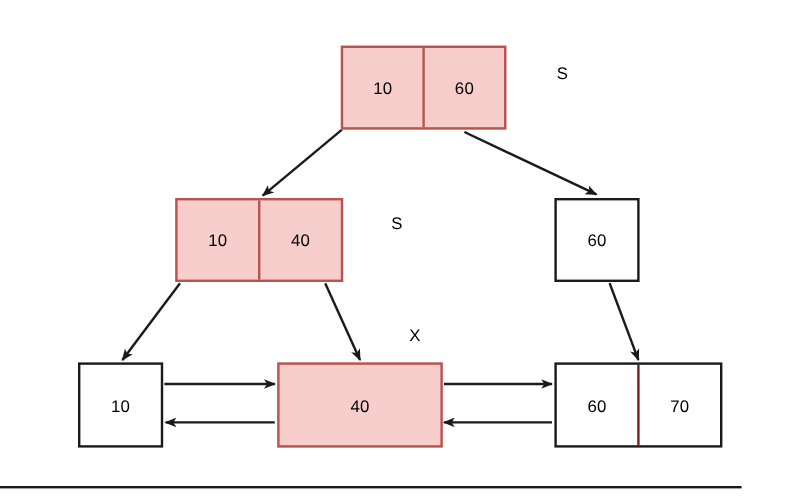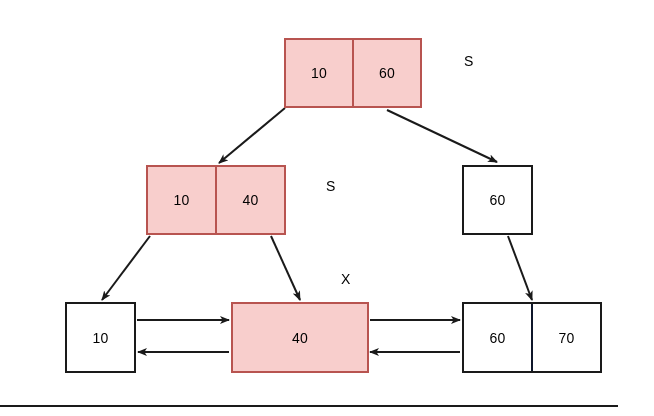--- a/index.html
+++ b/index.html
@@ -50,21 +50,21 @@
   }
   .node.pink .cell + .cell {
     border-left: 2px solid #b85450;
   }
   
   .node.plain {
     background: #ffffff;
     border: 2px solid #1a1a1a;
   }
   .node.plain .cell + .cell {
-    border-left: 2px solid #0f172a;
+    border-left: 2px solid #7f1d1d;
   }
   .label {
     position: absolute;
     font-size: 14px;
     line-height: 1;
     color: #000000;
     z-index: 3;
     white-space: nowrap;
   }
   .footer-rule {

